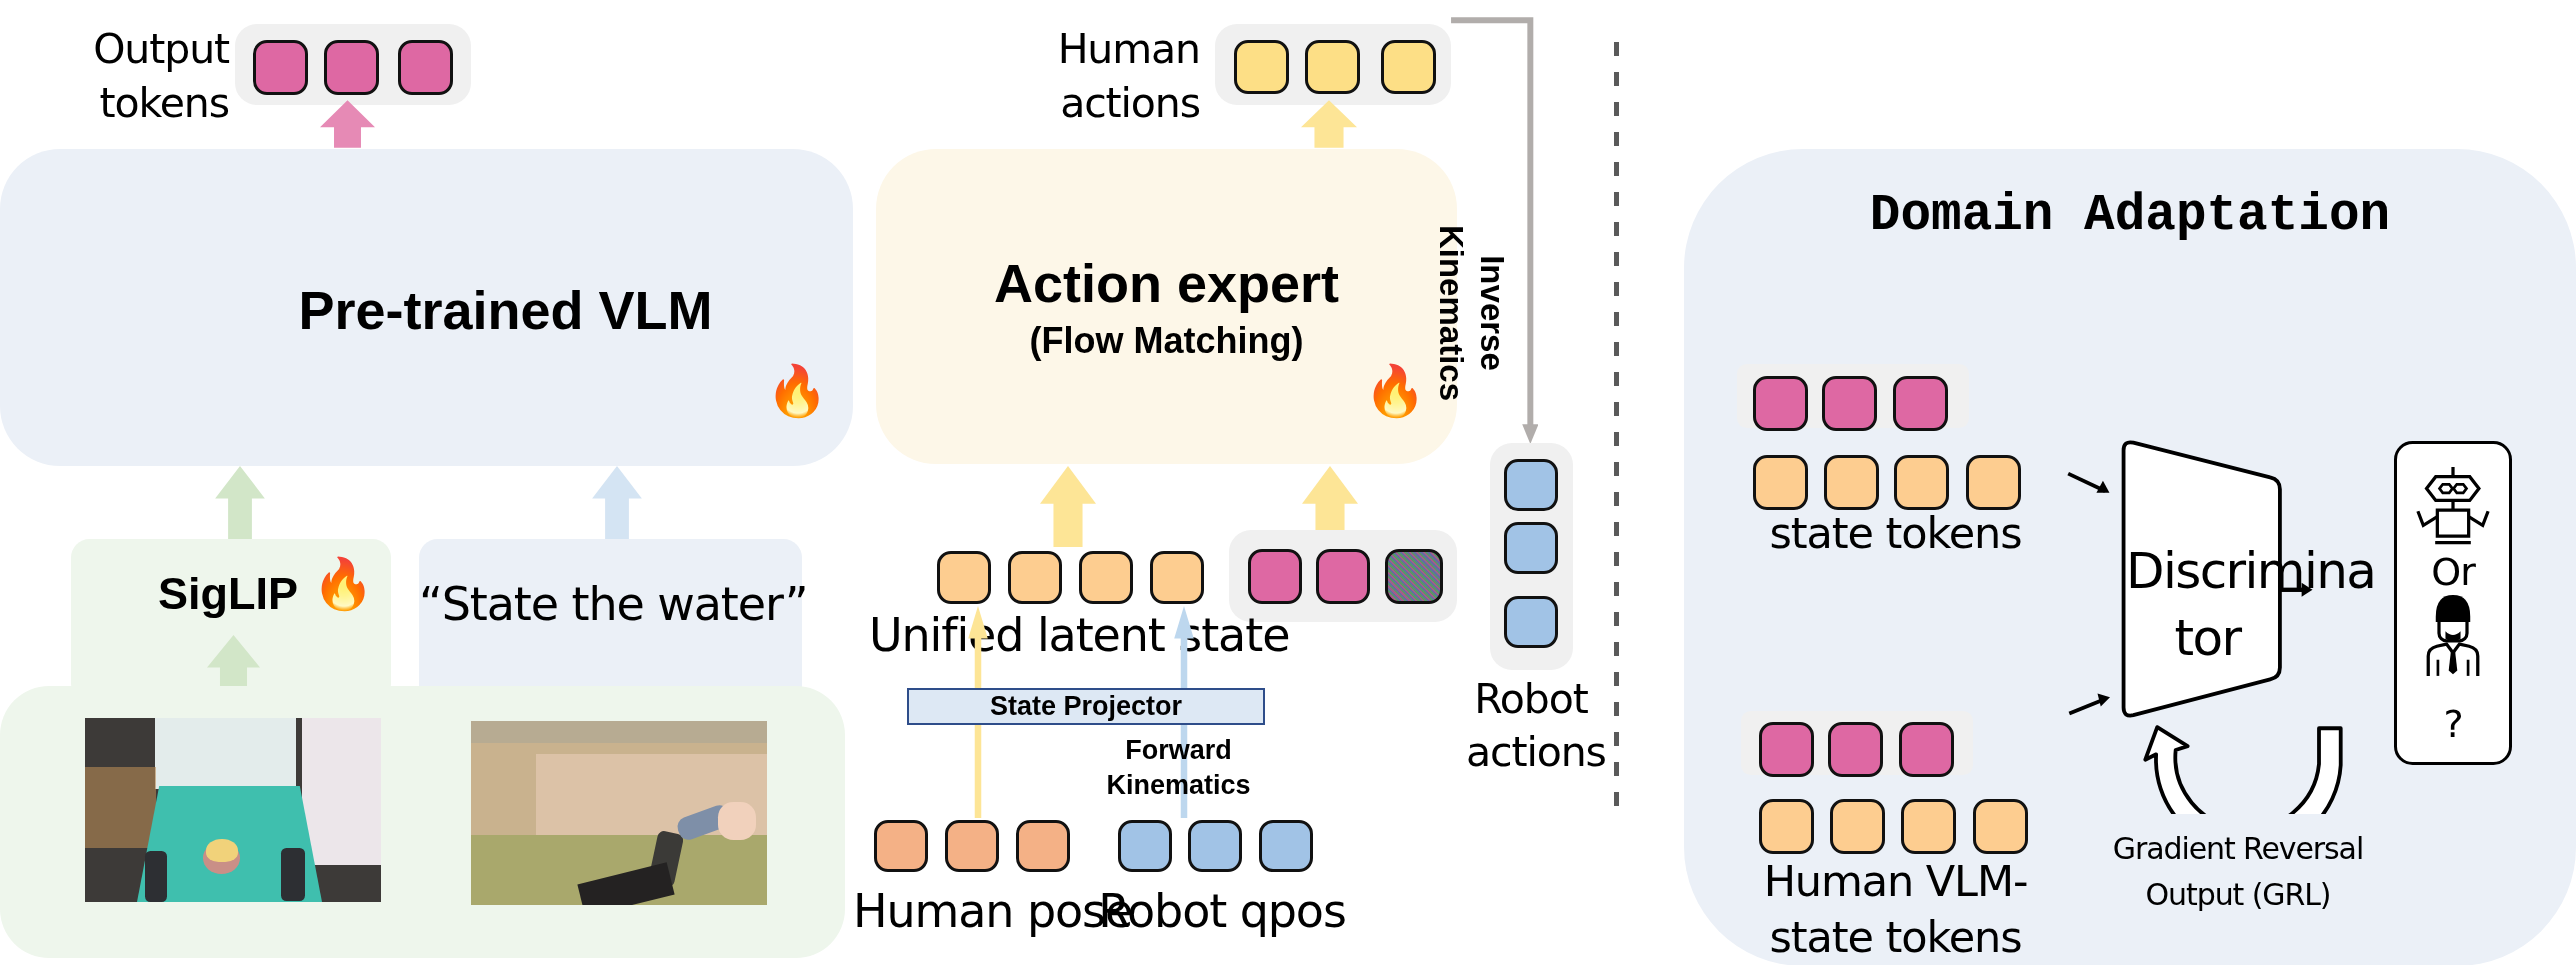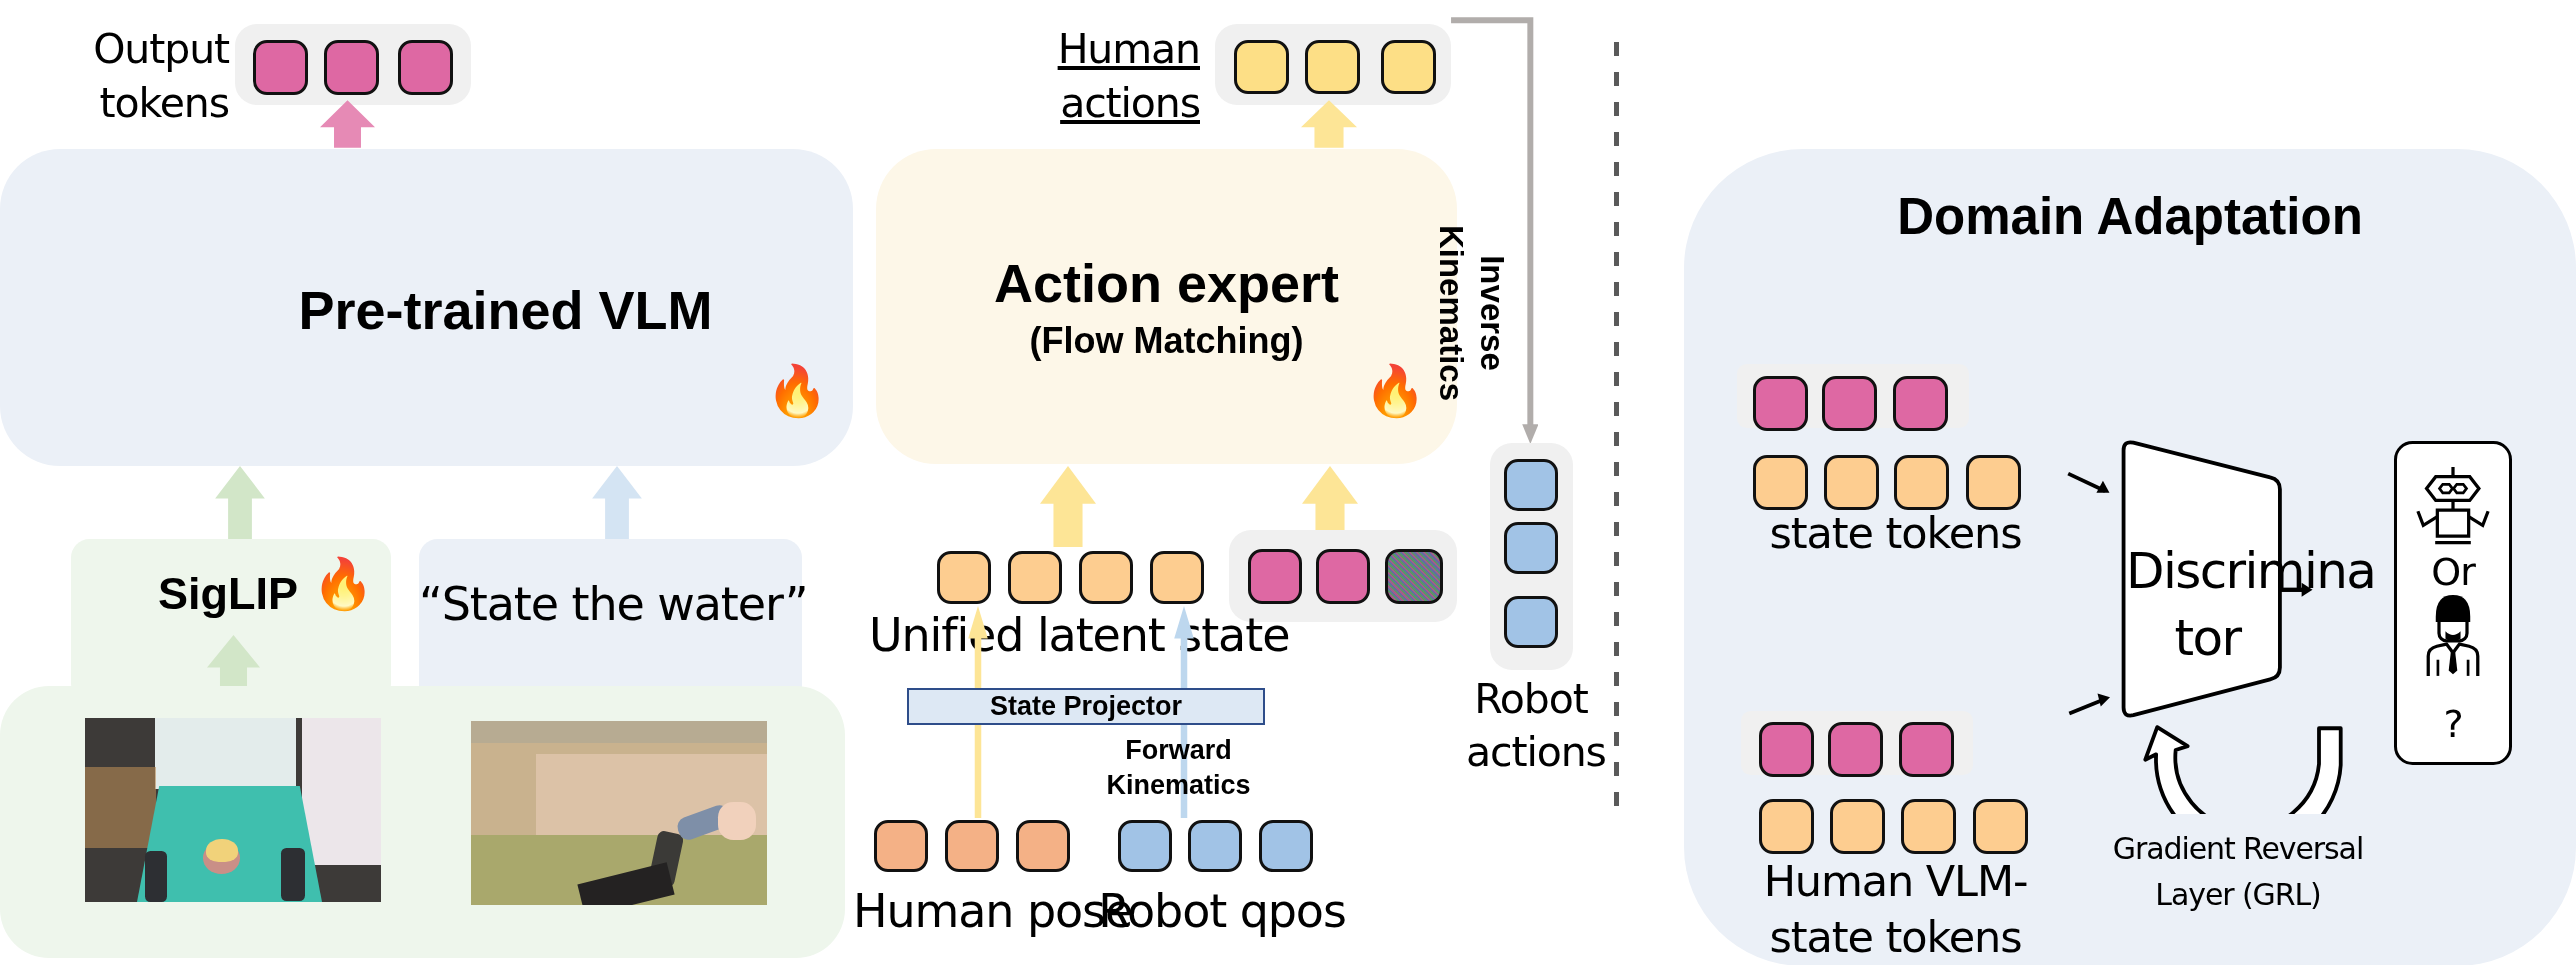--- a/index.html
+++ b/index.html
@@ -79,21 +79,21 @@
 <div class="photo" style="left:471px; top:721px; width:296px; height:184px; background:#c9b28e;">
   <div class="abs" style="left:0; top:0; width:296px; height:22px; background:#b7ab92;"></div>
   <div class="abs" style="left:65px; top:33px; width:231px; height:92px; background:#dcc2a7;"></div>
   <div class="abs" style="left:0; top:114px; width:296px; height:70px; background:#a9a86c;"></div>
   <div class="abs" style="left:182px; top:111px; width:26px; height:54px; background:#3b3a37; border-radius:6.5px; transform:rotate(12deg);"></div>
   <div class="abs" style="left:206px; top:90px; width:54px; height:23px; background:#7e8fa8; border-radius:9.8px; transform:rotate(-20deg);"></div>
   <div class="abs" style="left:247px; top:81px; width:38px; height:38px; background:#f1d1bc; border-radius:40%;"></div>
   <div class="abs" style="left:109px; top:152px; width:92px; height:33px; background:#242222; transform:rotate(-14deg);"></div>
 </div>
 
-<div class="lbl lbl-r" style="left:1048px; top:22px; width:152px; line-height:54px; font-size:41px;text-decoration:underline;">
+<div class="lbl lbl-r" style="left:1048px; top:22px; width:152px; line-height:54px; font-size:41px;">
   <div>Human</div>
   <div>actions</div>
 </div>
 <div class="tray" style="left:1215px; top:24.4px; width:236px; height:81px;"></div>
 <div class="tok yellow" style="left:1234px; top:40px; width:55px; height:54px;"></div>
 <div class="tok yellow" style="left:1305px; top:40px; width:55px; height:54px;"></div>
 <div class="tok yellow" style="left:1381px; top:40px; width:55px; height:54px;"></div>
 
 <svg class="arrow-up" style="left:1301px; top:100px;" width="56" height="48" viewBox="0 0 104 88">
     <polygon points="52,0 104,50 79,50 79,88 25,88 25,50 0,50" fill="#fde596"></polygon>
@@ -164,21 +164,21 @@
 <div class="tok blue" style="left:1118px; top:820px; width:54px; height:52px;"></div>
 <div class="tok blue" style="left:1188px; top:820px; width:54px; height:52px;"></div>
 <div class="tok blue" style="left:1259px; top:820px; width:54px; height:52px;"></div>
 
 <div class="lbl" style="left:853px; top:883px; width:250px; font-size:46px;">Human pose</div>
 <div class="lbl" style="left:1097px; top:883px; width:250px; font-size:46px;">Robot qpos</div>
 
 <div class="abs" style="left:1614px; top:42px; width:5.4px; height:771px; background:repeating-linear-gradient(to bottom,#5a5a5a 0 14px, transparent 14px 30px);"></div>
 
 <div class="panel" style="left:1684px; top:149px; width:892px; height:817px; border-radius:119px; background:#ebf0f7;"></div>
-<div class="title" style="left:1684px; width:892px; top:187px; font-size:51px;">Domain Adaptation</div>
+<div class="title" style="left:1684px; width:892px; top:187px; font-size:51px;font-family:Liberation Mono, monospace;">Domain Adaptation</div>
 
 <div class="tray" style="left:1737px; top:364px; width:232px; height:64px; border-radius:9.8px;"></div>
 <div class="tok pink" style="left:1753px; top:376px; width:55px; height:55px;"></div>
 <div class="tok pink" style="left:1822px; top:376px; width:55px; height:55px;"></div>
 <div class="tok pink" style="left:1893px; top:376px; width:55px; height:55px;"></div>
 <div class="tok orange" style="left:1753px; top:455px; width:55px; height:55px;"></div>
 <div class="tok orange" style="left:1824px; top:455px; width:55px; height:55px;"></div>
 <div class="tok orange" style="left:1894px; top:455px; width:55px; height:55px;"></div>
 <div class="tok orange" style="left:1966px; top:455px; width:55px; height:55px;"></div>
 <div class="lbl" style="left:1738px; top:505px; width:315px; font-size:43px; line-height:56px;">
@@ -217,21 +217,21 @@
   </g>
 
   <path d="M530,542 L530,610 A170,170 0 0 1 190,590 L170,600 L192,540 L248,575 L226,582 A130,130 0 0 0 490,608 L490,542 Z" fill="#ffffff" stroke="#000" stroke-width="7" stroke-linejoin="round"></path>
 </svg>
 <div class="lbl" style="left:2126px; top:538px; width:163px; font-size:50px; line-height:67px; letter-spacing:-1.6px;">
   <div>Discrimina</div>
   <div>tor</div>
 </div>
 <div class="lbl" style="left:2075px; top:826px; width:326px; font-size:30px; line-height:46px;">
   <div>Gradient Reversal</div>
-  <div>Layer (GRL)</div>
+  <div>Output (GRL)</div>
 </div>
 
 <div class="abs" style="left:2394px; top:441px; width:118px; height:324px; background:#fff; border:3.8px solid #000; border-radius:18.5px; box-sizing:border-box;"></div>
 <svg class="abs" style="left:2411px; top:467px;" width="84" height="81" viewBox="0 0 154 150">
   <polygon points="45,18 108,18 125,40 108,62 45,62 28,40" fill="none" stroke="#000" stroke-width="6"></polygon>
   <polygon points="58,32 70,32 76,40 70,48 58,48 52,40" fill="none" stroke="#000" stroke-width="5"></polygon>
   <polygon points="84,32 96,32 102,40 96,48 84,48 78,40" fill="none" stroke="#000" stroke-width="5"></polygon>
   <line x1="77" y1="0" x2="77" y2="18" stroke="#000" stroke-width="6"></line>
   <line x1="77" y1="62" x2="77" y2="78" stroke="#000" stroke-width="6"></line>
   <path d="M48,80 L106,80 L106,128 L48,128 Z" fill="none" stroke="#000" stroke-width="6"></path>

